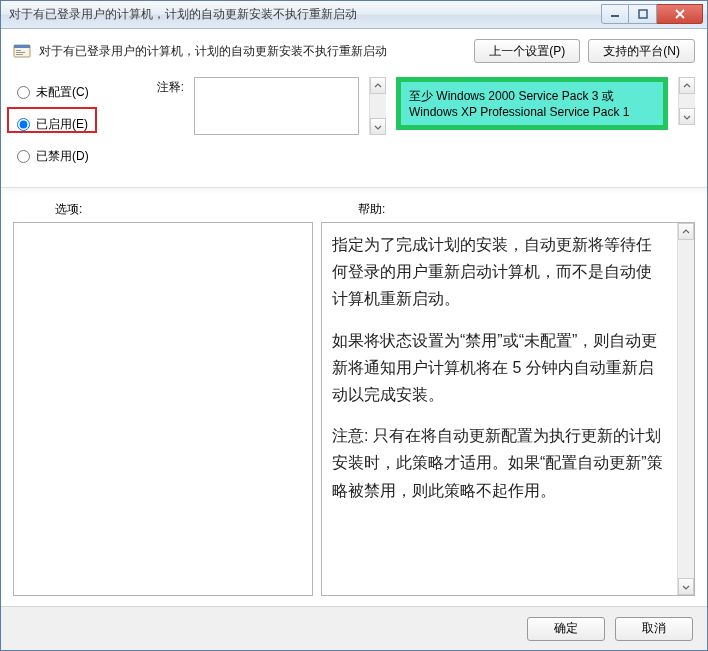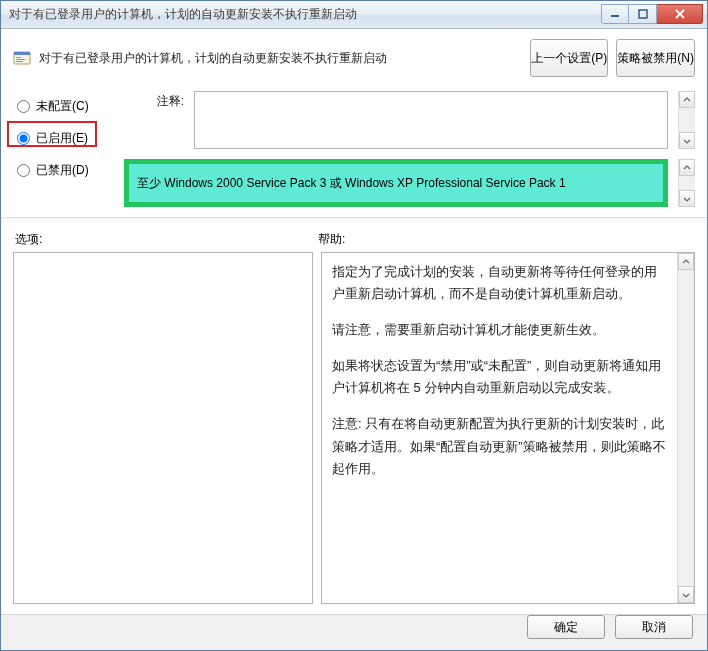--- a/index.html
+++ b/index.html
@@ -17,48 +17,48 @@
   .tbtn { width: 28px; height: 20px; display: flex; align-items: center; justify-content: center; border: 1px solid #90a8c4; border-left: none; background: linear-gradient(to bottom,#f1f6fb,#dbe6f2); cursor: default; }
   .tbtn:first-child { border-left: 1px solid #90a8c4; border-radius: 0 0 0 3px; }
   .tbtn:last-child { border-radius: 0 0 3px 0; }
   .tbtn.close { width: 46px; background: linear-gradient(to bottom,#e67a6e,#cf4b3c); border-color:#a93e31; color:#fff; }
   .tbtn svg { display:block; }
   .content { flex: 1; padding: 10px 12px 0 12px; display: flex; flex-direction: column; overflow: hidden; }
   .head-row { display: flex; align-items: center; gap: 8px; margin-bottom: 8px; }
   .head-icon { width:18px; height:18px; }
   .head-title { flex:1; font-size: 12px; color:#222; }
   .nav-btn {
-    height: 38px; padding: 0 0; font-size:12px;
+    height: 24px; padding: 0 14px; font-size:12px;
     background: linear-gradient(to bottom,#fefefe,#ececec);
     border: 1px solid #aaa; border-radius: 3px; cursor: default;
     display:inline-flex; align-items:center;
   }
   .upper { display:flex; gap: 16px; margin-top: 6px; align-items:flex-start; }
   .radios { width: 95px; padding-left: 4px; padding-top: 4px; }
   .radio-row { display:flex; align-items:center; gap:6px; height:22px; margin-bottom: 10px; }
   .radio-row label { font-size:12px; cursor:default; }
   .highlight-box { border: 2px solid #d72323; position: absolute; pointer-events: none; }
-  .fields { flex:1; display:flex; flex-direction:column; gap:10px; }
+  .fields { flex:1; display:flex; flex-direction:row; gap:10px; }
   .field-row { display:flex; align-items:flex-start; gap: 10px; }
   .field-label { width: 60px; text-align:right; color:#222; padding-top:2px; }
   .textarea { flex:1; height: 58px; border:1px solid #b5b5b5; background:#fff; resize:none; font-family:inherit; font-size:12px; padding:4px; }
   .platform-row .platform-box { flex:1; border:5px solid #22c55e; background:#5eead4; padding:6px 8px; min-height: 48px; display:flex; align-items:center; }
   .platform-box .ptxt { flex:1; }
   .divider { width:calc(100% + 24px); margin-left:-12px; height:8px; border-top:1px solid #e0e0e0; margin-top:10px; margin-bottom:2px; background: linear-gradient(to bottom,#f7f7f7,#fff); }
-  .labels-row { display:flex; margin-top:4px; }
+  .labels-row { display:flex; margin-top:4px;margin-left:40px; }
   .labels-row .left-lbl { width: 305px; padding-left:2px; }
   .panes { flex:1; display:flex; gap:8px; margin-top:4px; min-height:0; }
   .pane { border:1px solid #b5b5b5; background:#fff; flex:1; position:relative; overflow:hidden; display:flex; flex-direction:column; }
   .pane-left { flex: 0 0 300px; }
-  .pane-body { flex:1; padding:8px 10px; overflow:auto; font-size:13px; line-height:1.7; color:#222; }
+  .pane-body { flex:1; padding:8px 10px; overflow:auto; font-size:16px; line-height:1.7; color:#222; }
   .pane-body p { margin-bottom: 14px; }
   .scrollbar { width:17px; background:#f0f0f0; border-left:1px solid #ddd; display:flex; flex-direction:column; }
   .sb-btn { height:17px; display:flex; align-items:center; justify-content:center; background:linear-gradient(to bottom,#fdfdfd,#e8e8e8); border:1px solid #ccc; }
   .sb-track { flex:1; }
-  .footer { height:36px; border-top:1px solid #d6d6d6; background:#f0f0f0; display:flex; align-items:flex-start; justify-content:flex-end; gap:10px; padding:0 14px; }
+  .footer { height:44px; border-top:1px solid #d6d6d6; background:#f0f0f0; display:flex; align-items:center; justify-content:flex-end; gap:10px; padding:0 14px; }
   .footer .btn { min-width:78px; height:24px; background:linear-gradient(to bottom,#fefefe,#ececec); border:1px solid #9a9a9a; border-radius:3px; font-size:12px; cursor:default; display:inline-flex; align-items:center; justify-content:center; padding:0 12px; }
   .watermark { position:absolute; left:26px; bottom:60px; pointer-events:none; }
   input[type=radio] { width:13px; height:13px; }
 </style>
 </head>
 <body>
 
 <div class="window">
 
   <div class="titlebar">
@@ -91,21 +91,21 @@
             <rect x="3" y="8" width="5" height="1" fill="#999"></rect>
             <rect x="3" y="10" width="9" height="1" fill="#999"></rect>
             <rect x="3" y="12" width="7" height="1" fill="#999"></rect>
           </svg>
       </span>
       <span class="head-title">对于有已登录用户的计算机，计划的自动更新安装不执行重新启动</span>
       <button class="nav-btn">
           <span>上一个设置(P)</span>
         </button>
       <button class="nav-btn">
-          <span>策略被禁用(N)</span>
+          <span>支持的平台(N)</span>
         </button>
     </div>
 
     <div class="upper">
       <div class="radios" style="position:relative;">
         <div class="radio-row">
           <input type="radio" name="state" style="">
           <label>未配置(C)</label>
         </div>
         <div class="radio-row">
@@ -165,21 +165,20 @@
       <span>帮助:</span>
     </div>
 
     <div class="panes">
       <div class="pane pane-left">
         <div class="pane-body"></div>
       </div>
       <div class="pane" style="flex-direction:row;">
         <div class="pane-body">
           <p>指定为了完成计划的安装，自动更新将等待任何登录的用户重新启动计算机，而不是自动使计算机重新启动。</p>
-          <p>请注意，需要重新启动计算机才能使更新生效。</p>
           <p>如果将状态设置为“禁用”或“未配置”，则自动更新将通知用户计算机将在 5 分钟内自动重新启动以完成安装。</p>
           <p>注意: 只有在将自动更新配置为执行更新的计划安装时，此策略才适用。如果“配置自动更新”策略被禁用，则此策略不起作用。</p>
         </div>
         <div class="scrollbar">
           <div class="sb-btn">
               <svg width="8" height="8" viewBox="0 0 8 8">
                 <path d="M1 5 L4 2 L7 5" fill="none" stroke="#666" stroke-width="1.2"></path>
               </svg>
             </div>
           <div class="sb-track"></div>

